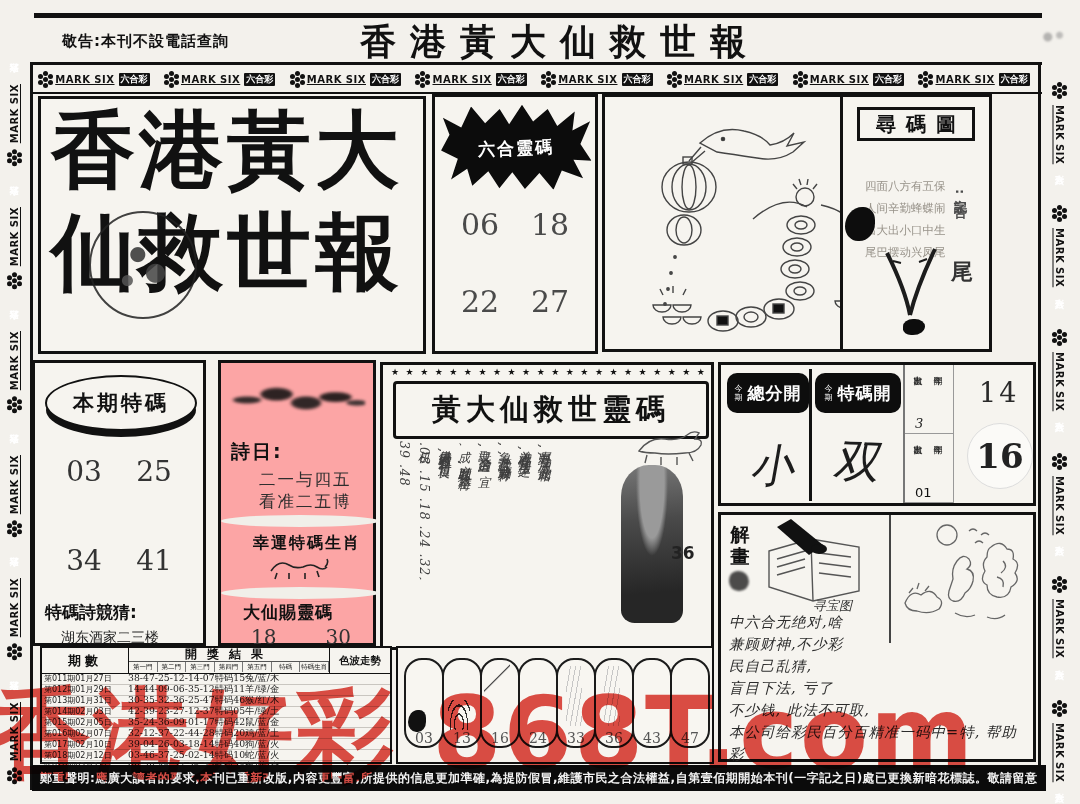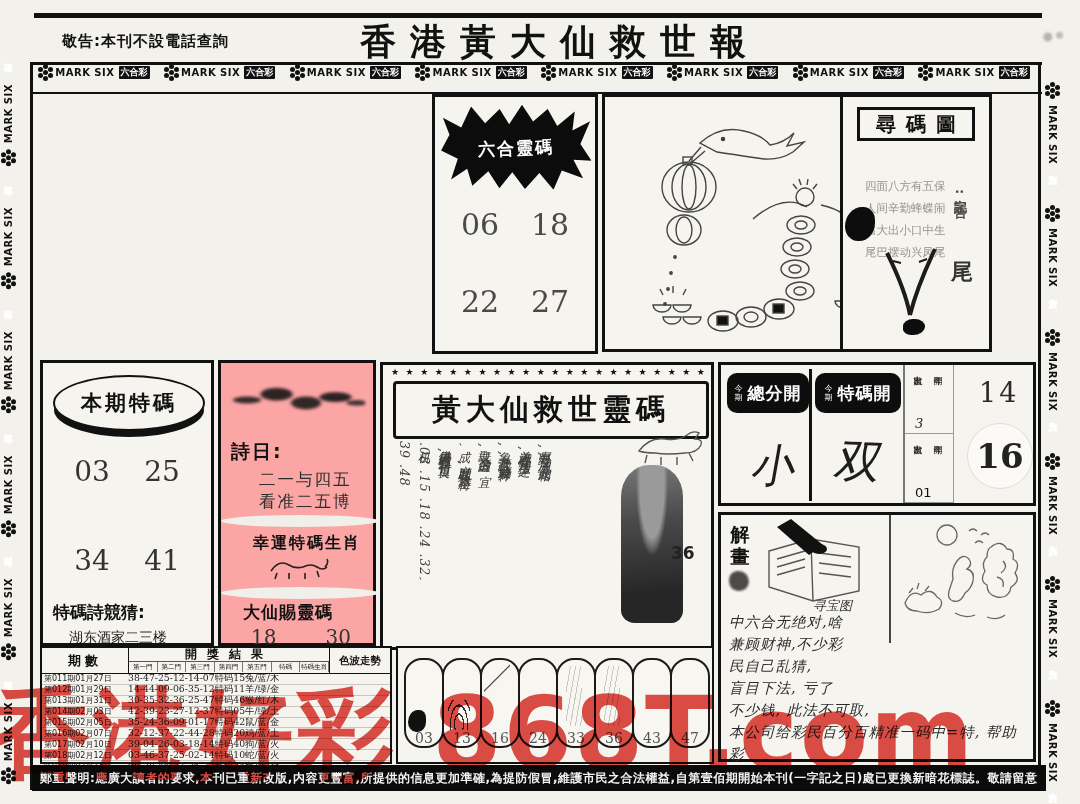--- a/index.html
+++ b/index.html
@@ -17,21 +17,21 @@
 
   
   #top-notice{position:absolute;left:62px;top:32px;font-size:15px;font-weight:bold;letter-spacing:1px;}
   #masthead{position:absolute;left:320px;top:18px;width:480px;text-align:center;
             font-family:"DejaVu Serif",serif;font-weight:900;font-size:36px;letter-spacing:14px;}
   #corner-smudge{position:absolute;left:1040px;top:28px;width:26px;height:18px;opacity:.5;
      background:radial-gradient(circle at 30% 50%,#777 0 4px,transparent 5px),
                 radial-gradient(circle at 75% 40%,#888 0 3px,transparent 4px);filter:blur(1px);}
 
   
-  .ms-strip{position:absolute;display:flex;align-items:flex-start;justify-content:space-around;}
+  .ms-strip{position:absolute;display:flex;align-items:center;justify-content:space-around;text-decoration:underline;}
   #ms-top{left:32px;top:66px;width:1006px;height:26px;}
   #ms-left{left:0;top:62px;width:28px;height:742px;flex-direction:column;}
   #ms-right{left:1044px;top:62px;width:30px;height:742px;flex-direction:column;}
   .ms-unit{display:flex;align-items:center;gap:4px;white-space:nowrap;}
   #ms-left .ms-unit{writing-mode:vertical-rl;transform:rotate(180deg);}
   #ms-right .ms-unit{writing-mode:vertical-rl;}
   .ms-en{font-size:10px;font-weight:bold;letter-spacing:.5px;}
   .ms-cn{font-size:9px;font-weight:bold;background:#111;color:#fff;padding:0 2px;border-radius:1px;}
   .flower{width:5px;height:5px;border-radius:50%;background:#111;margin:0 3px;flex:none;
     box-shadow:0 -6px 0 #111,5px -3px 0 #111,5px 3px 0 #111,0 6px 0 #111,-5px 3px 0 #111,-5px -3px 0 #111;}
@@ -70,21 +70,21 @@
      display:flex;align-items:center;justify-content:center;font-size:20px;font-weight:900;letter-spacing:10px;padding-left:10px;box-sizing:border-box;}
   #xun-poem{position:absolute;left:22px;top:78px;width:92px;color:#979289;font-size:11.5px;line-height:22px;white-space:nowrap;filter:blur(.3px);}
   #xun-note{position:absolute;right:20px;top:92px;writing-mode:vertical-rl;font-size:13px;font-weight:bold;color:#4c4c4c;}
   #xun-char{position:absolute;right:16px;top:160px;font-size:22px;font-weight:bold;color:#333;}
   .blob{position:absolute;background:#0d0d0d;border-radius:50%;}
   #xun-blob1{left:2px;top:110px;width:30px;height:34px;border-radius:60% 40% 55% 45%;}
   #xun-blob2{left:60px;top:222px;width:22px;height:16px;border-radius:50% 50% 60% 40%;}
   #xun-v{position:absolute;left:36px;top:150px;}
 
   
-  #box-tema{left:40px;top:360px;width:174px;height:286px;}
+  #box-tema{left:32px;top:360px;width:174px;height:286px;}
   #tema-oval{position:absolute;left:10px;top:12px;width:148px;height:52px;border:2.5px solid #111;
      border-radius:50%;box-shadow:0 7px 0 -1px #111;display:flex;align-items:center;justify-content:center;
      font-size:21px;font-weight:900;letter-spacing:3px;background:#f6f4ef;}
   #tema-grid{position:absolute;left:14px;top:92px;width:140px;display:grid;grid-template-columns:1fr 1fr;
      row-gap:56px;justify-items:center;font-family:"DejaVu Serif",serif;font-size:28px;color:#333;}
   #tema-quiz-label{position:absolute;left:10px;top:238px;font-size:17px;font-weight:900;}
   #tema-quiz-text{position:absolute;left:26px;top:266px;font-size:14px;color:#222;}
 
   
   #box-poem{left:218px;top:360px;width:158px;height:286px;background:#fca5a5;}
@@ -303,20 +303,25 @@
         <span class="ms-en">MARK SIX</span>
         <span class="ms-cn">六合彩</span>
       </span>
       <span class="ms-unit">
         <span class="flower"></span>
         <span class="ms-en">MARK SIX</span>
         <span class="ms-cn">六合彩</span>
       </span>
     </div>
 
+  <div class="box" id="box-callig">
+    <div class="callig-line">香港黃大</div>
+    <div class="callig-line">仙救世報</div>
+    <div id="seal"></div>
+  </div>
 
   <div class="box" id="box-lingma">
     <div id="starburst">
       <span>六合靈碼</span>
     </div>
     <div id="lingma-grid">
         <span class="num-cell">06</span>
         <span class="num-cell">18</span>
         <span class="num-cell">22</span>
         <span class="num-cell">27</span>

